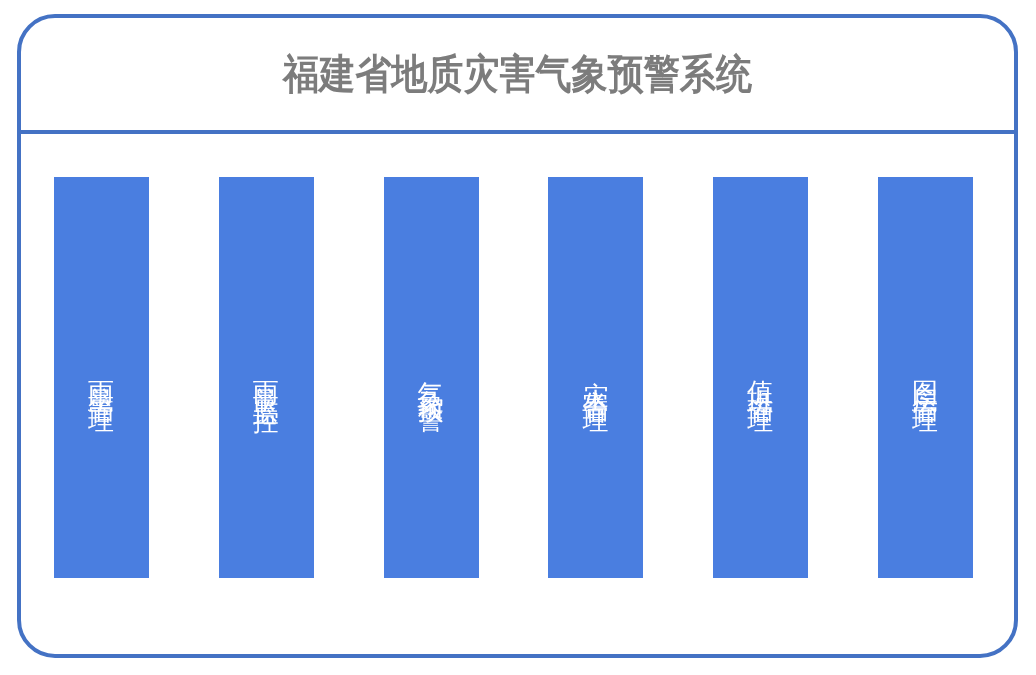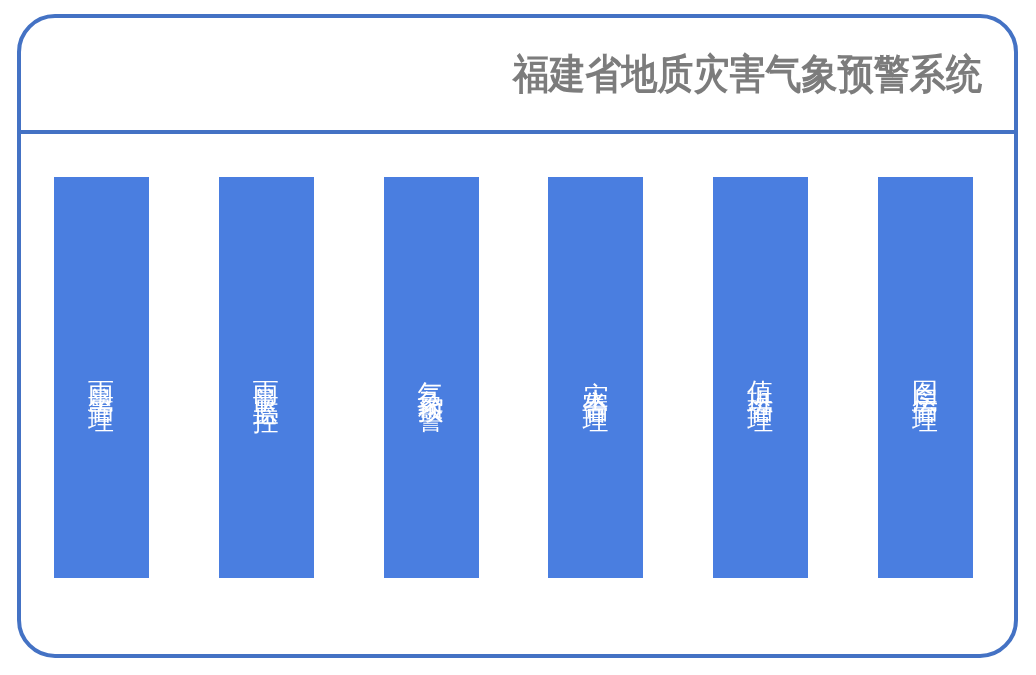--- a/index.html
+++ b/index.html
@@ -27,21 +27,21 @@
   }
 
   #header-band {
     position: absolute;
     left: 0;
     top: 0;
     right: 0;
     height: 116px;
     display: flex;
     align-items: center;
-    justify-content: flex-end;
+    justify-content: center;
     border-bottom: 4px solid #4472C4;
     box-sizing: border-box;
   }
 
   #app-title {
     color: #7C7C7C;
     font-size: 41px;
     font-weight: bold;
     letter-spacing: 0px;
     transform: scaleX(0.88);

